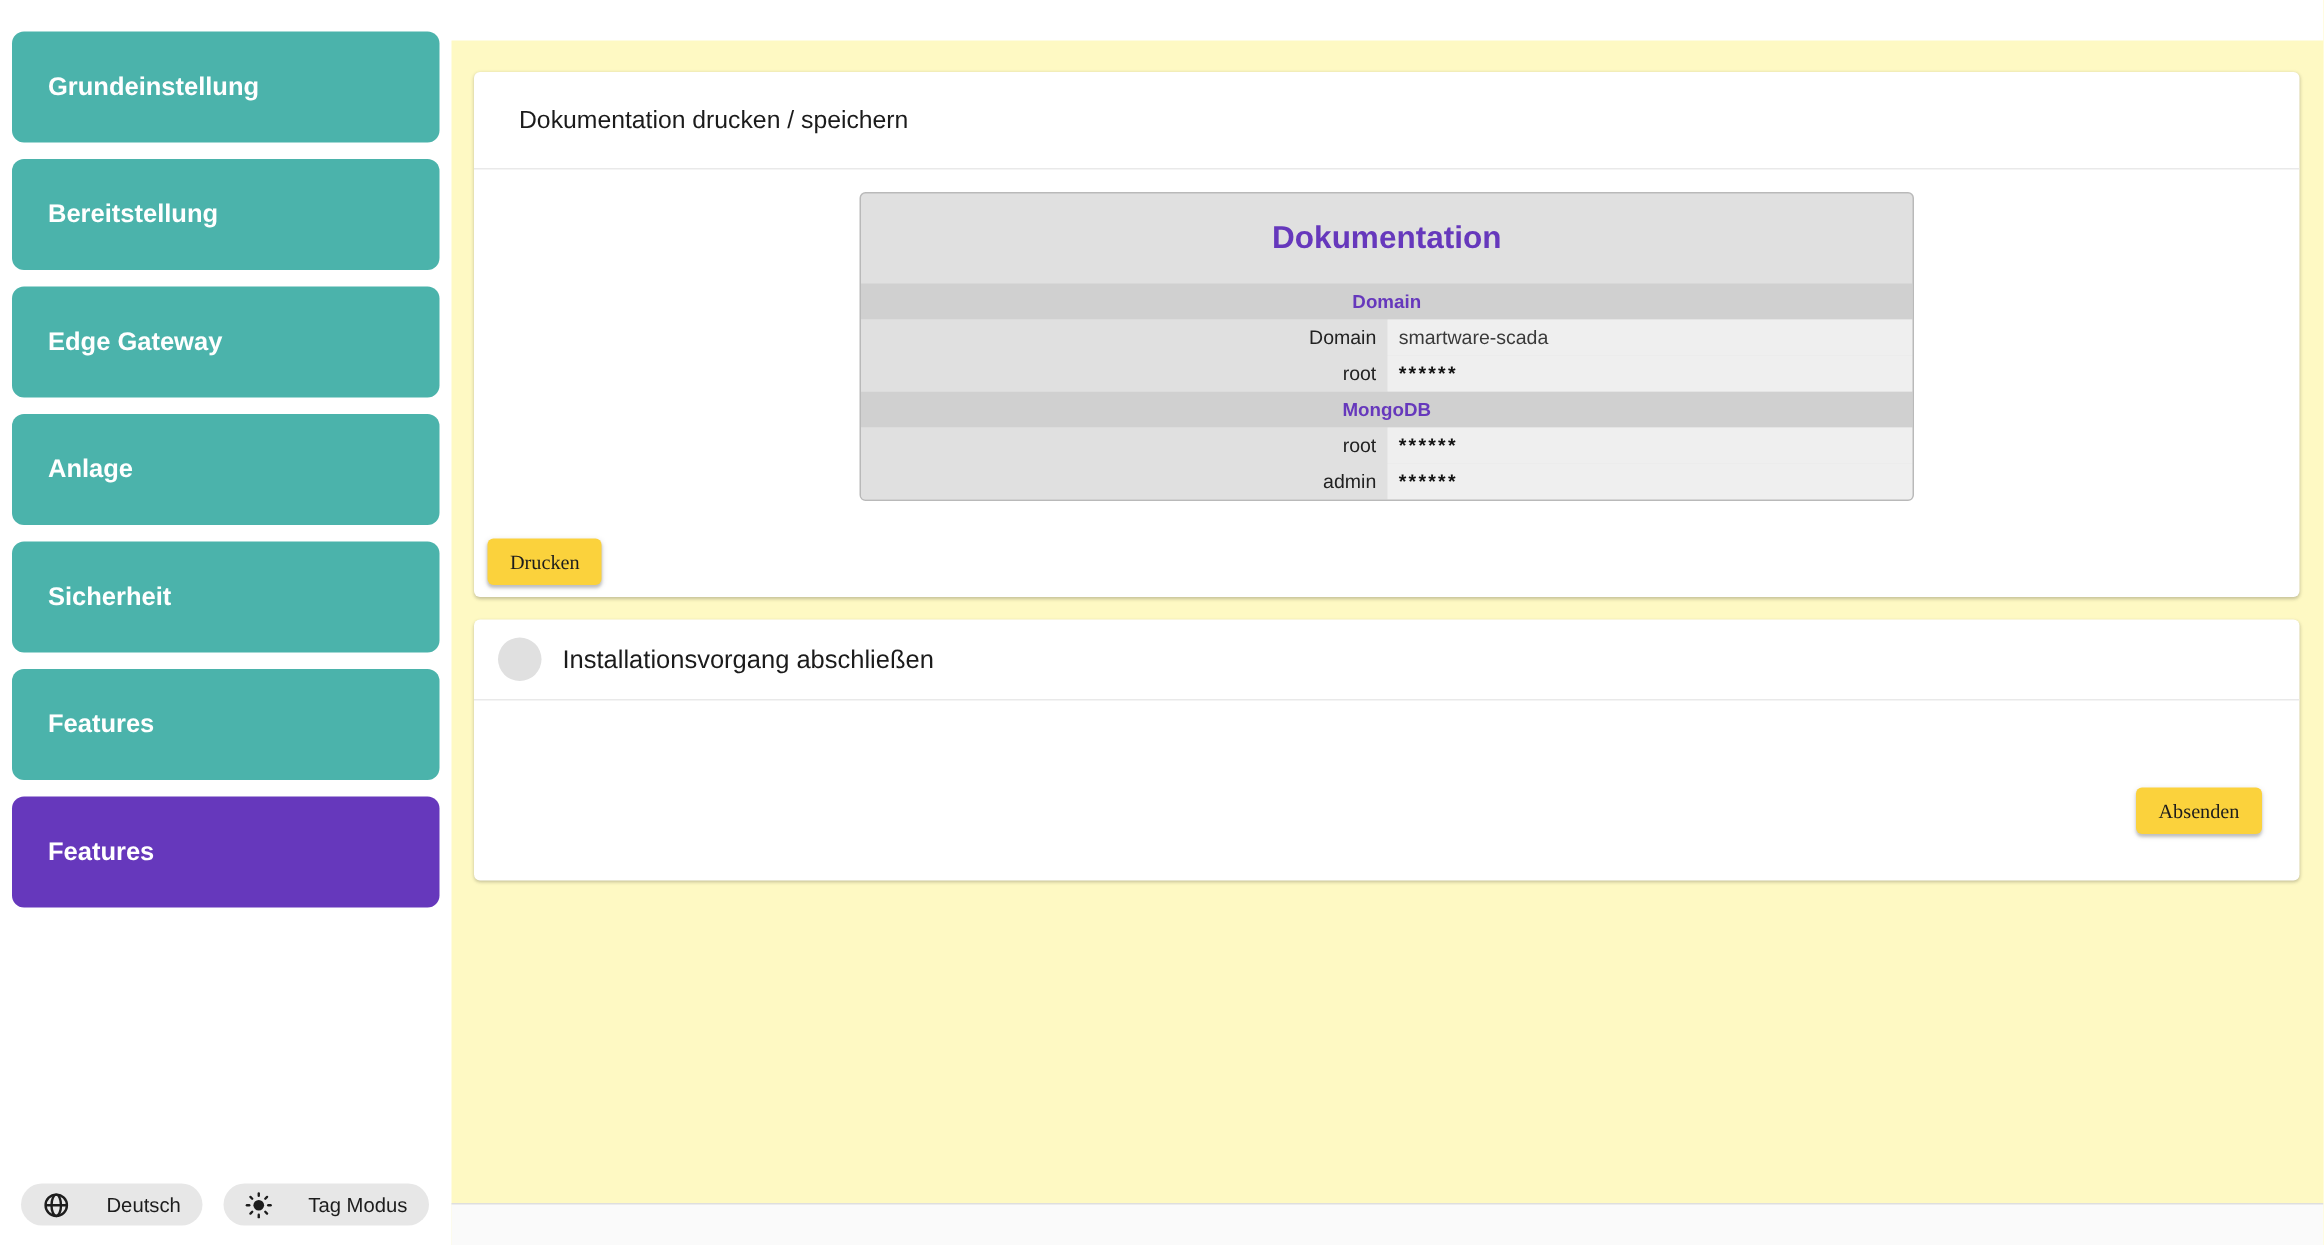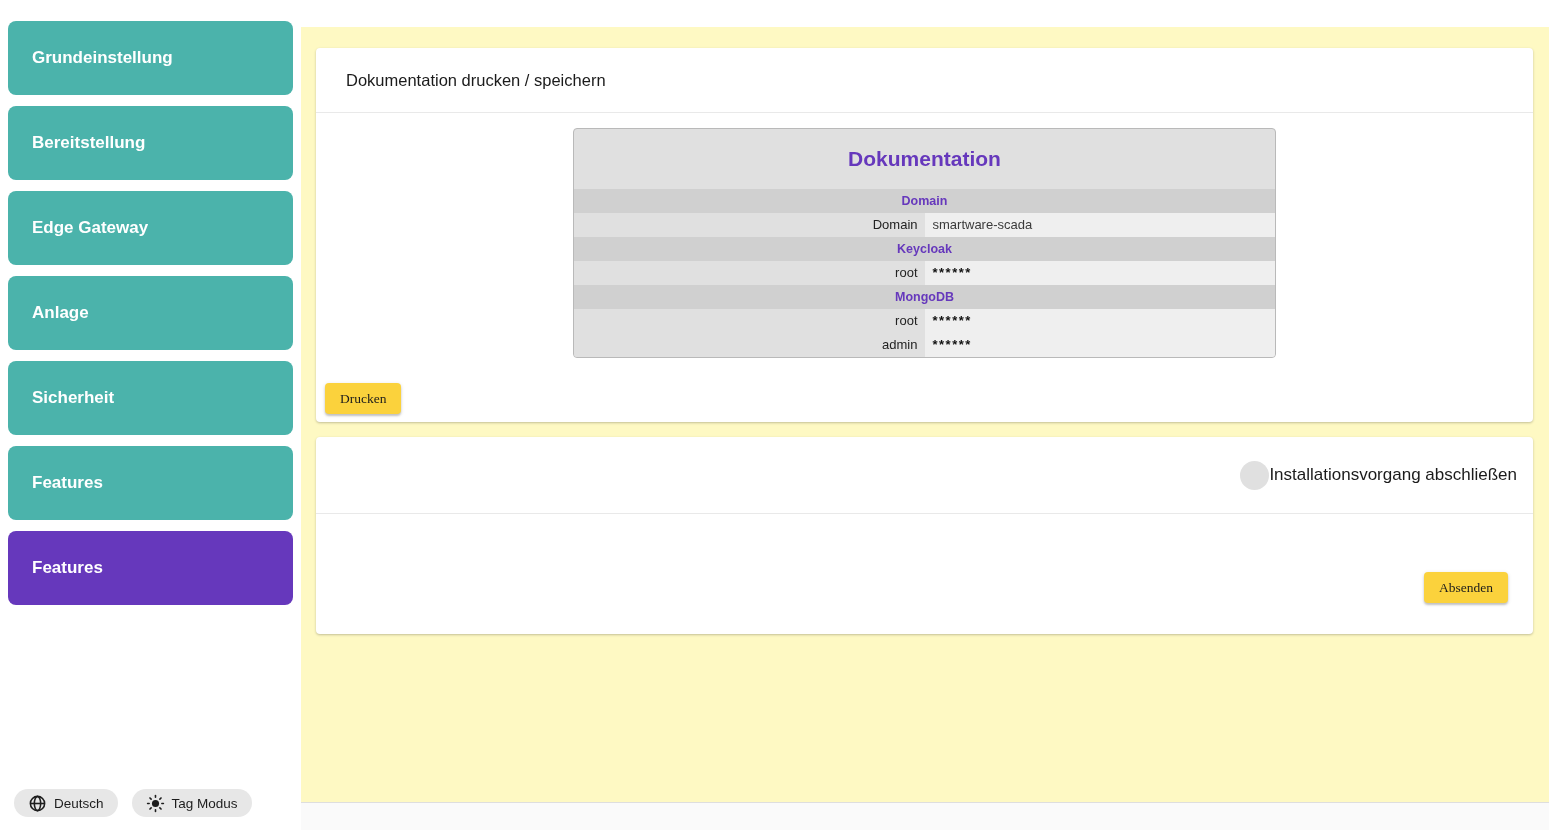--- a/index.html
+++ b/index.html
@@ -30,21 +30,21 @@
   .nav-btn.active { background:var(--purple); }
 
   .sidebar-footer {
     position:absolute; left:14px; bottom:13px;
     display:flex; gap:14px; align-items:center;
   }
   .pill {
     height:28px; border:none; border-radius:16px;
     background:#e7e7e7; color:#1d1d1d;
     font-family:inherit; font-size:13.5px; font-weight:500;
-    display:flex; align-items:center; gap:7px;
+    display:flex; align-items:center; gap:24px;
     padding:0 14px; cursor:pointer;
   }
   .pill svg { display:block; }
 
   
   .main {
     flex:1; height:830px; background:#fef9c3;
     position:relative; padding:21px 16px 0 15px;margin-top:27px;
   }
   .card {
@@ -93,24 +93,23 @@
     font-family:Liberation Serif, serif; font-size:13.5px; font-weight:500;
     padding:0 15px; height:31px;
     box-shadow:0 2px 2px rgba(0,0,0,.18), 0 1px 4px rgba(0,0,0,.12);
     cursor:pointer;
   }
   .print-btn { margin:25px 0 8px 9px; }
 
   
   .card-finish { margin-top:15px; }
   .finish-header {
-    height:77px; padding:0 16px;
-    display:flex; align-items:center; gap:0;
+    height:54px; padding:0 16px;
+    display:flex; align-items:center; gap:14px;
     border-bottom:1px solid #e9e9e9;
-    justify-content:flex-end;
   }
   .status-circle {
     width:29px; height:29px; border-radius:50%;
     background:#e0e0e0; flex:none;
   }
   .finish-title { font-size:17px; font-weight:500; color:#1b1b1b; }
   .finish-body { height:120px; position:relative; }
   .submit-btn { position:absolute; right:25px; top:58px; }
 
   .main-footer {
@@ -168,21 +167,20 @@
     <div class="card-header">Dokumentation drucken / speichern</div>
     <div class="doc-table-wrap">
       <div class="doc-table">
         <div class="doc-title">Dokumentation</div>
         <div>
             <div class="sec-row">Domain</div>
             <div class="data-row">
               <div class="cell-label">Domain</div>
               <div class="cell-value">smartware-scada</div>
             </div>
-            <div class="sec-row">Keycloak</div>
             <div class="data-row">
               <div class="cell-label">root</div>
               <div class="cell-value masked">******</div>
             </div>
             <div class="sec-row">MongoDB</div>
             <div class="data-row">
               <div class="cell-label">root</div>
               <div class="cell-value masked">******</div>
             </div>
             <div class="data-row">

